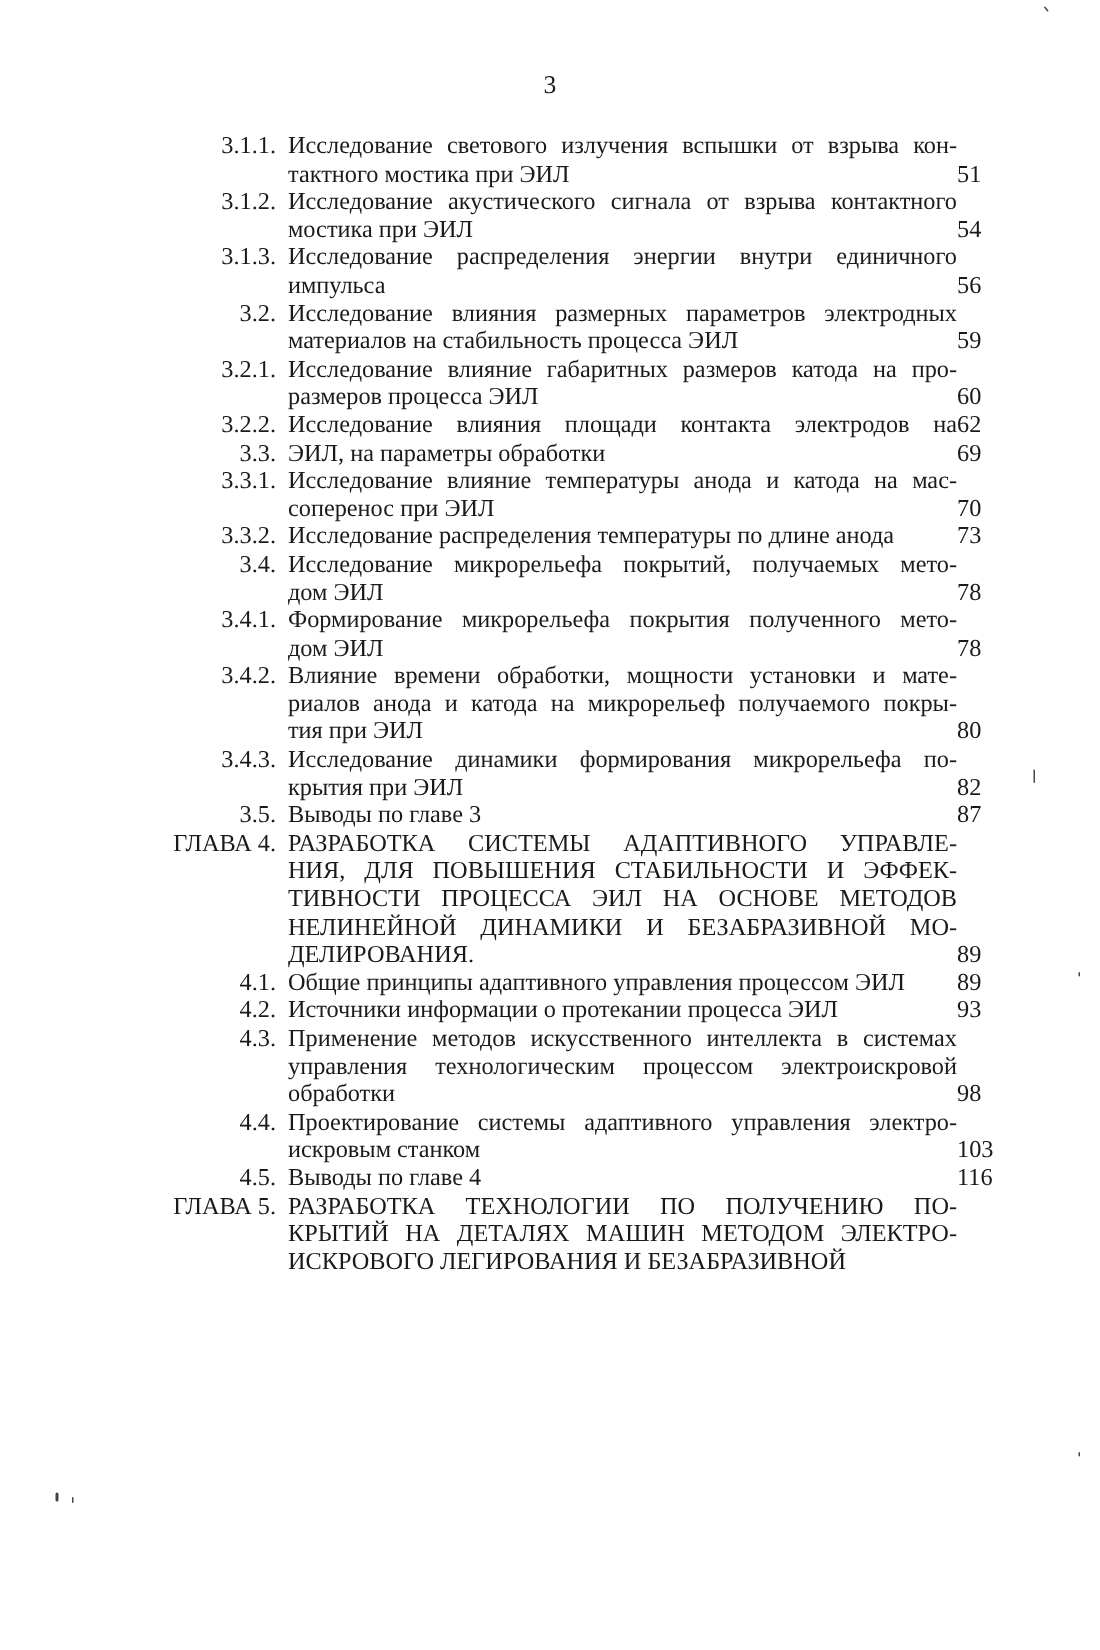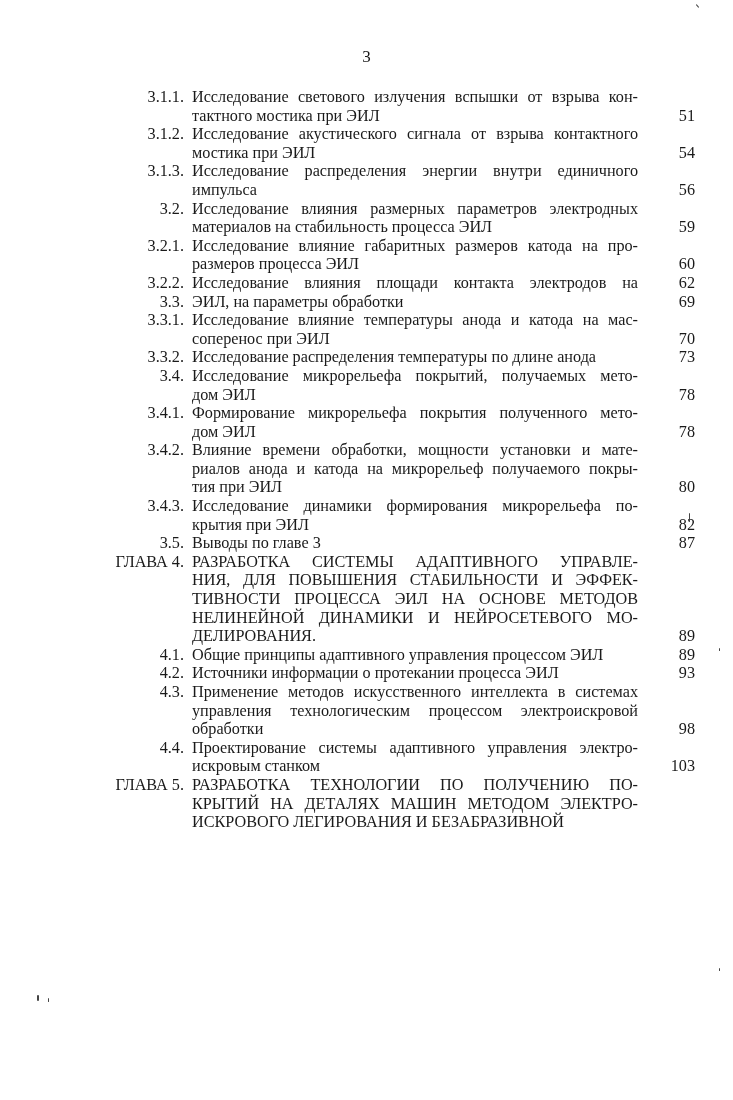--- a/index.html
+++ b/index.html
@@ -23,21 +23,21 @@
       width: 92px; flex: 0 0 92px; text-align: right; padding-right: 8px;
       box-sizing: border-box; align-self: flex-start; white-space: nowrap;
     }
     .title {
       width: 446px; flex: 0 0 446px; text-align: justify;
       text-align-last: left;
     }
     .title .line { display: block; text-align: justify; text-align-last: justify; }
     .title .line.last { text-align-last: left; }
     .pg {
-      flex: 1 1 auto; text-align: right; white-space: nowrap;
+      flex: 1 1 auto; white-space: nowrap;
     }
     .chapter .title { text-transform: none; }
     .artifact {
       position: absolute; background: #444; border-radius: 1px;
     }
   </style>
 </head>
 <body>
 
 <div class="page-number">3</div>
@@ -151,21 +151,21 @@
         <span class="line last">Выводы по главе 3</span>
       </div>
       <div class="pg">87</div>
     </div>
     <div class="entry chapter">
       <div class="num">ГЛАВА 4.</div>
       <div class="title">
         <span class="line">РАЗРАБОТКА СИСТЕМЫ АДАПТИВНОГО УПРАВЛЕ-</span>
         <span class="line">НИЯ, ДЛЯ ПОВЫШЕНИЯ СТАБИЛЬНОСТИ И ЭФФЕК-</span>
         <span class="line">ТИВНОСТИ ПРОЦЕССА ЭИЛ НА ОСНОВЕ МЕТОДОВ</span>
-        <span class="line">НЕЛИНЕЙНОЙ ДИНАМИКИ И НЕЙРОСЕТЕВОГО МО-</span>
+        <span class="line">НЕЛИНЕЙНОЙ ДИНАМИКИ И БЕЗАБРАЗИВНОЙ МО-</span>
         <span class="line last">ДЕЛИРОВАНИЯ.</span>
       </div>
       <div class="pg">89</div>
     </div>
     <div class="entry">
       <div class="num">4.1.</div>
       <div class="title">
         <span class="line last">Общие принципы адаптивного управления процессом ЭИЛ</span>
       </div>
       <div class="pg">89</div>
@@ -186,20 +186,27 @@
       </div>
       <div class="pg">98</div>
     </div>
     <div class="entry">
       <div class="num">4.4.</div>
       <div class="title">
         <span class="line">Проектирование системы адаптивного управления электро-</span>
         <span class="line last">искровым станком</span>
       </div>
       <div class="pg">103</div>
+    </div>
+    <div class="entry">
+      <div class="num">4.5.</div>
+      <div class="title">
+        <span class="line last">Выводы по главе 4</span>
+      </div>
+      <div class="pg">116</div>
     </div>
     <div class="entry chapter">
       <div class="num">ГЛАВА 5.</div>
       <div class="title">
         <span class="line">РАЗРАБОТКА ТЕХНОЛОГИИ ПО ПОЛУЧЕНИЮ ПО-</span>
         <span class="line">КРЫТИЙ НА ДЕТАЛЯХ МАШИН МЕТОДОМ ЭЛЕКТРО-</span>
         <span class="line last">ИСКРОВОГО ЛЕГИРОВАНИЯ И БЕЗАБРАЗИВНОЙ</span>
       </div>
       <div class="pg"></div>
     </div>

